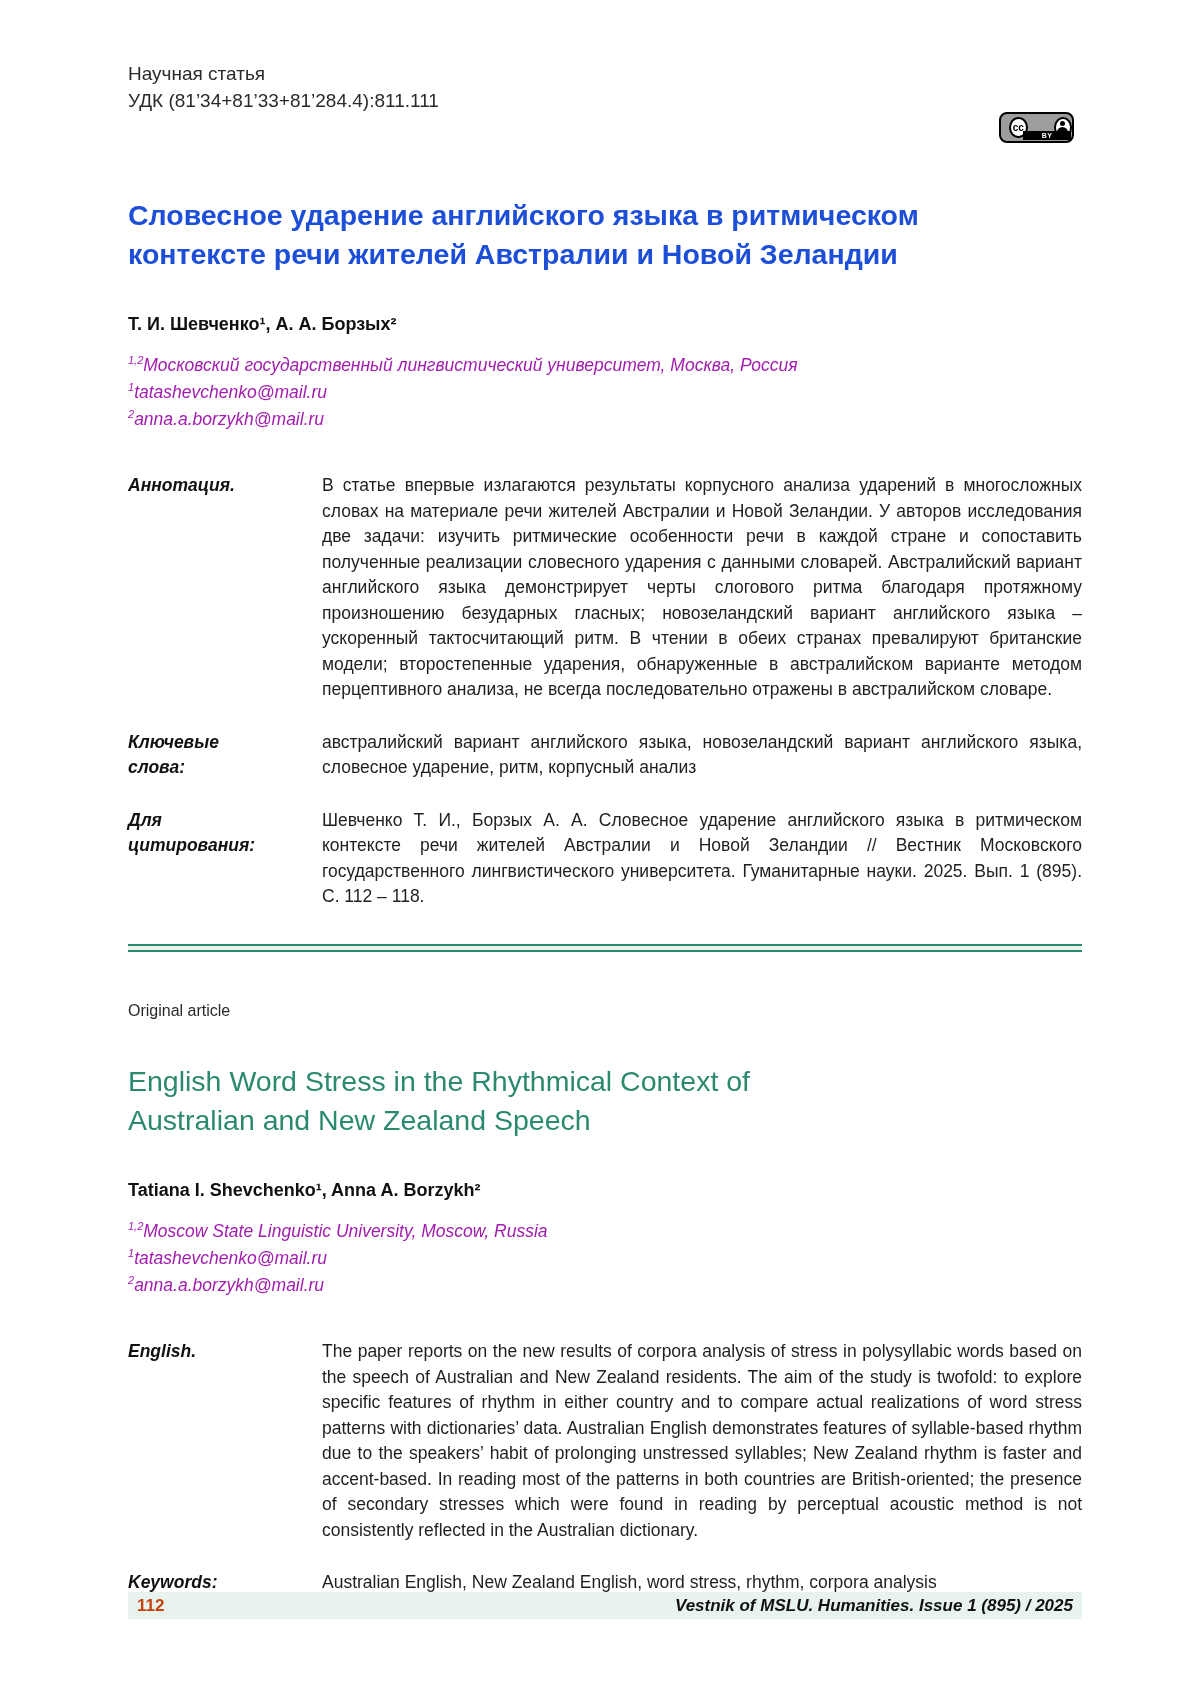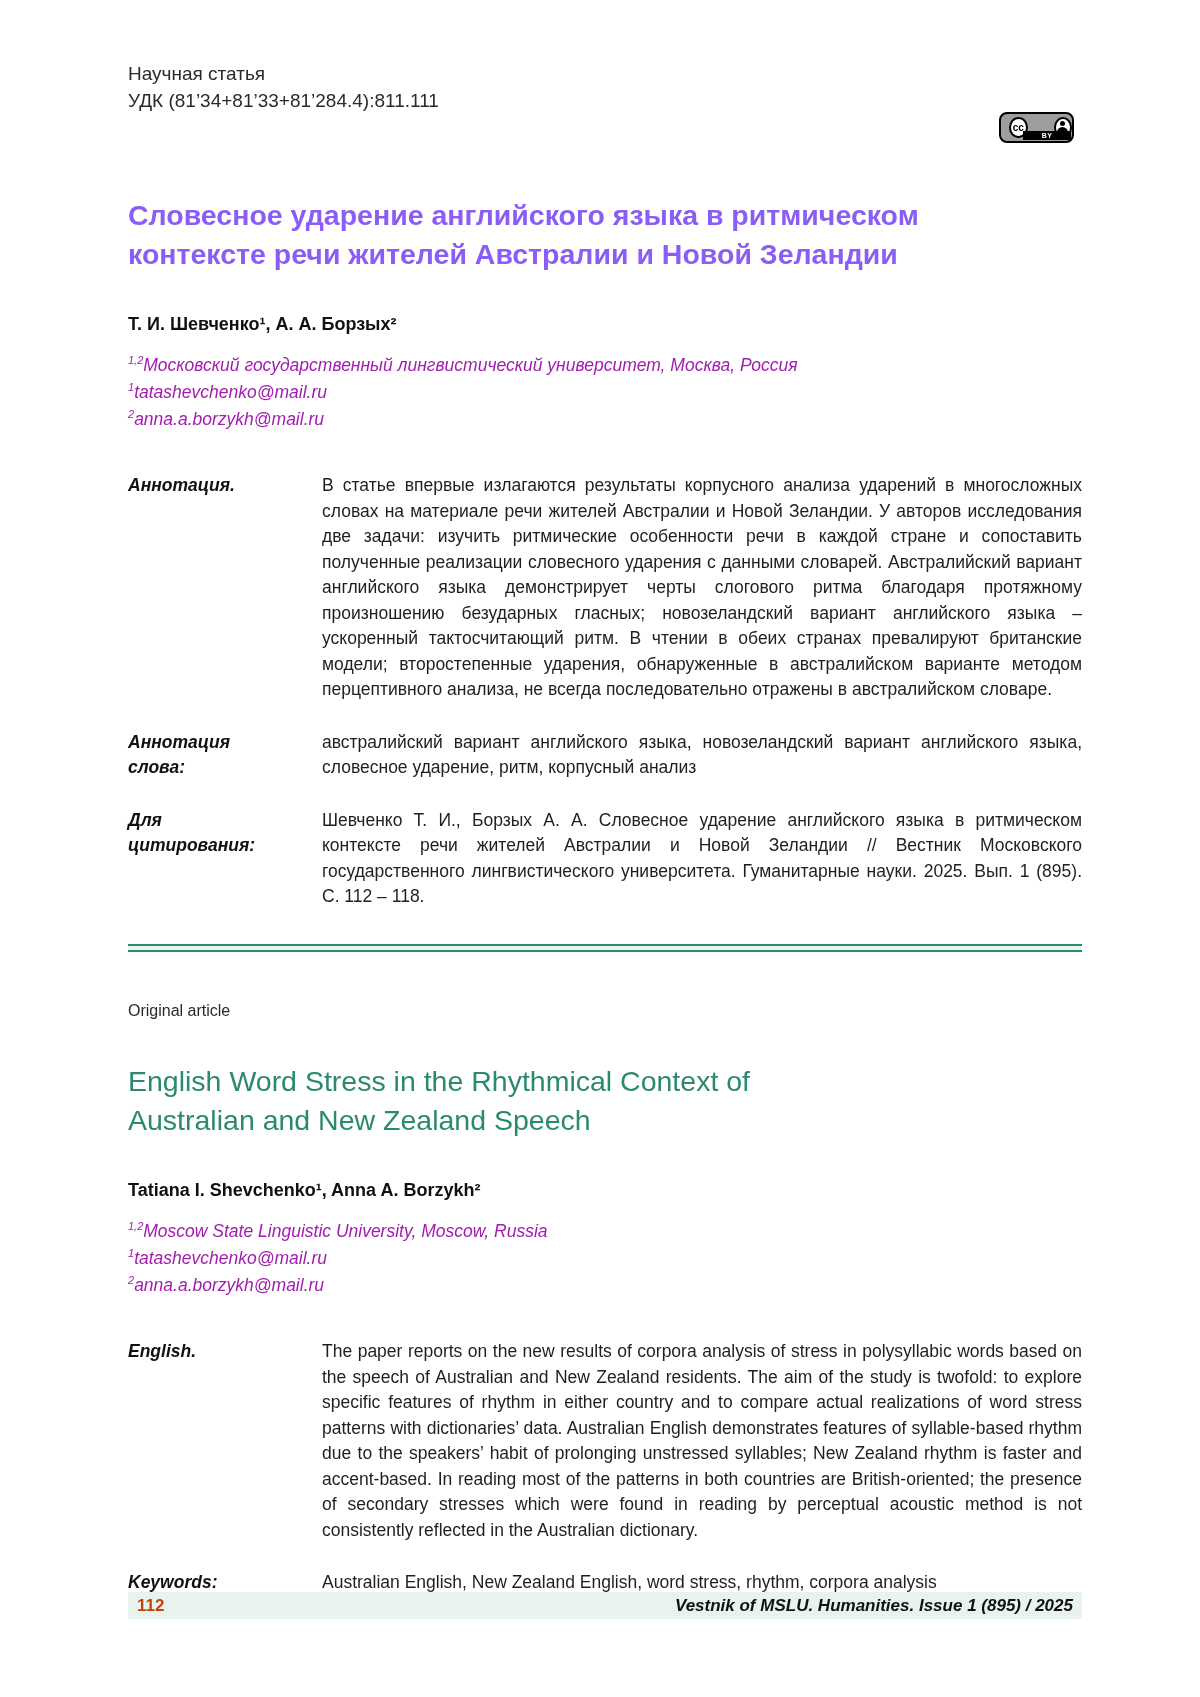--- a/index.html
+++ b/index.html
@@ -50,21 +50,21 @@
     font-size:7px; font-weight:bold;
     display:flex; align-items:center; justify-content:center;
     letter-spacing:0.5px;
   }
 
   .title-ru {
     margin-top:82px;
     max-width:880px;
     font-size:28.5px; font-weight:bold;
     line-height:39px;
-    color:#8b5cf6;
+    color:#1d4ed8;
   }
   .title-en {
     margin-top:42px;
     max-width:680px;
     font-size:28.5px; font-weight:normal;
     line-height:39px;
     color:#2b8970;
   }
 
   .authors { margin-top:40px; font-size:18px; font-weight:bold; color:#111; }
@@ -136,21 +136,21 @@
       <div><sup>1</sup><span>tatashevchenko@mail.ru</span></div>
       <div><sup>2</sup><span>anna.a.borzykh@mail.ru</span></div>
     </div>
 
     <div class="info-rows">
       <div class="info-row">
         <div class="label">Аннотация.</div>
         <div class="text">В статье впервые излагаются результаты корпусного анализа ударений в многосложных словах на материале речи жителей Австралии и Новой Зеландии. У авторов исследования две задачи: изучить ритмические особенности речи в каждой стране и сопоставить полученные реализации словесного ударения с данными словарей. Австралийский вариант английского языка демонстрирует черты слогового ритма благодаря протяжному произношению безударных гласных; новозеландский вариант английского языка – ускоренный тактосчитающий ритм. В чтении в обеих странах превалируют британские модели; второстепенные ударения, обнаруженные в австралийском варианте методом перцептивного анализа, не всегда последовательно отражены в австралийском словаре.</div>
       </div>
       <div class="info-row">
-        <div class="label">Аннотация слова:</div>
+        <div class="label">Ключевые слова:</div>
         <div class="text">австралийский вариант английского языка, новозеландский вариант английского языка, словесное ударение, ритм, корпусный анализ</div>
       </div>
       <div class="info-row">
         <div class="label">Для цитирования:</div>
         <div class="text">Шевченко Т. И., Борзых А. А. Словесное ударение английского языка в ритмическом контексте речи жителей Австралии и Новой Зеландии // Вестник Московского государственного лингвистического университета. Гуманитарные науки. 2025. Вып. 1 (895). С. 112 – 118.</div>
       </div>
     </div>
 
     <div class="divider"></div>
 

